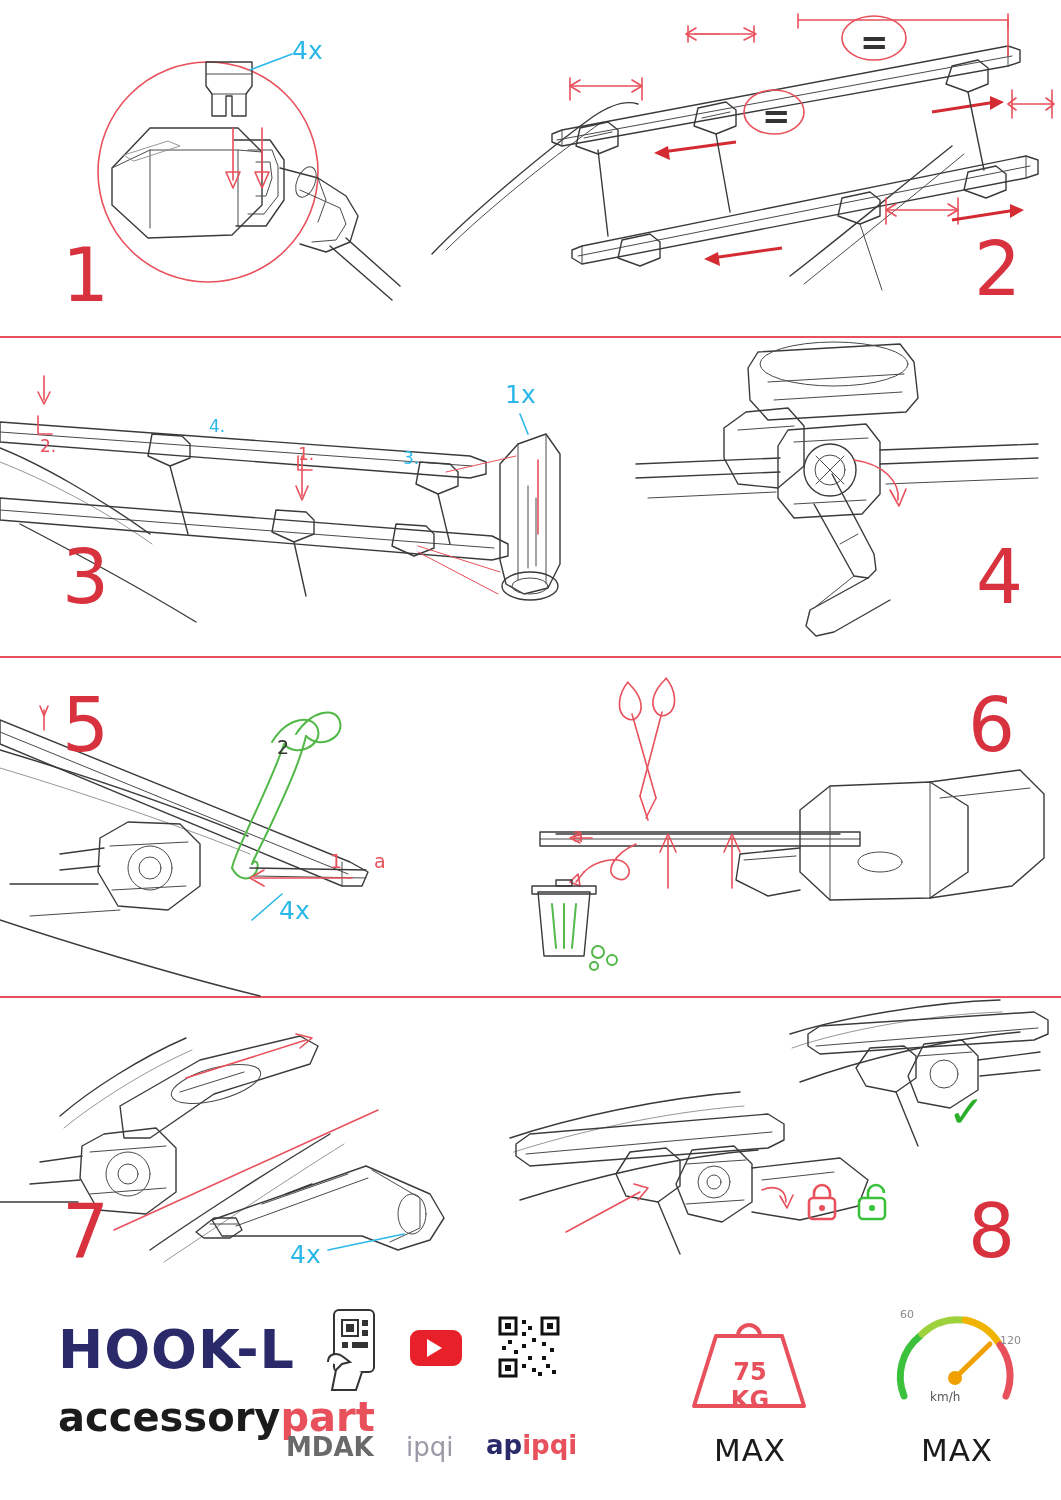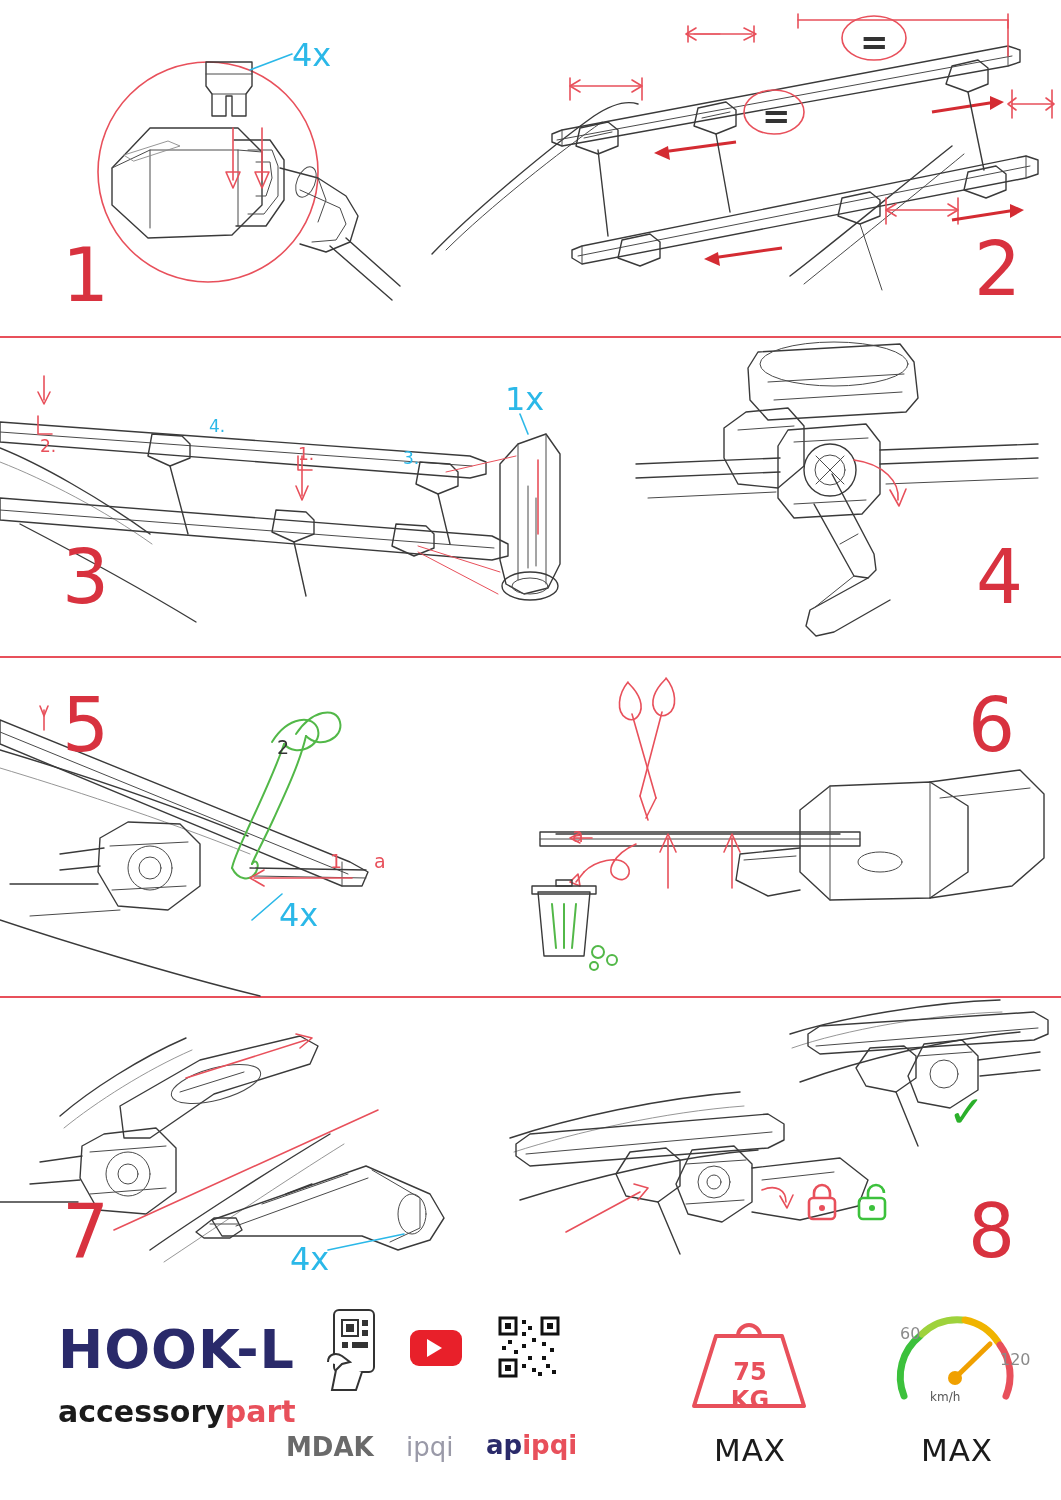--- a/index.html
+++ b/index.html
@@ -44,21 +44,21 @@
   .lnl { fill: none; stroke: #8a8a8a; stroke-width: 0.9; stroke-linecap: round; stroke-linejoin: round; }
   .red { fill: none; stroke: #e8505b; stroke-width: 1.6; stroke-linecap: round; stroke-linejoin: round; }
   .redthin { fill: none; stroke: #e8505b; stroke-width: 1; stroke-linecap: round; }
   .cyan { fill: none; stroke: #2bb8e8; stroke-width: 1.6; stroke-linecap: round; }
   .green { fill: none; stroke: #52b848; stroke-width: 2; stroke-linecap: round; stroke-linejoin: round; }
 
   .lbl-cyan {
     position: absolute;
     color: #2bb8e8;
     font-family: "DejaVu Sans", sans-serif;
-    font-size: 32px;
+    font-size: 25px;
   }
   .lbl-red {
     position: absolute;
     color: #e8505b;
     font-family: "DejaVu Sans", sans-serif;
     font-size: 17px;
   }
   .lbl-dark {
     position: absolute;
     color: #333;
@@ -83,21 +83,21 @@
   .footer { position: absolute; left: 0; top: 1290px; width: 1061px; height: 210px; }
   .brand {
     position: absolute; left: 58px; top: 28px;
     font-family: "DejaVu Sans", sans-serif;
     font-size: 54px; font-weight: 700;
     color: #2a2a6a; letter-spacing: 1px;
   }
   .brandsub {
     position: absolute; left: 58px; top: 104px;
     font-family: "DejaVu Sans", sans-serif;
-    font-size: 30px; font-weight: 700; color: #1b1b1b;
+    font-size: 40px; font-weight: 700; color: #1b1b1b;
   }
   .brandsub span.accent { color: #e8505b; }
   .partner {
     position: absolute;
     font-family: "DejaVu Sans", sans-serif;
     font-size: 26px;
     color: #5a5a5a;
   }
   .maxlabel {
     position: absolute;
@@ -115,23 +115,22 @@
   }
   .kmh {
     position: absolute;
     font-family: "DejaVu Sans", sans-serif;
     font-size: 12px;
     color: #555;
   }
   .gnum {
     position: absolute;
     font-family: "DejaVu Sans", sans-serif;
-    font-size: 16px;
+    font-size: 11px;
     color: #8a8a8a;
-    margin-top: 16px;
   }
   .qr { position: absolute; }
   .ytbox {
     position: absolute;
     background: #e8202a;
     border-radius: 9px;
   }
   .ytbox:after {
     content: "";
     position: absolute;

